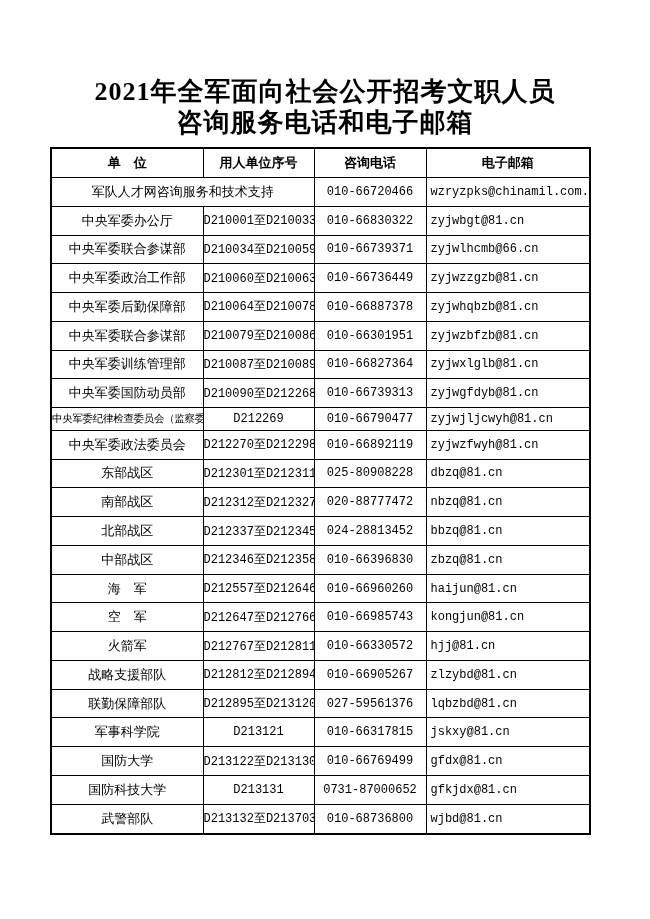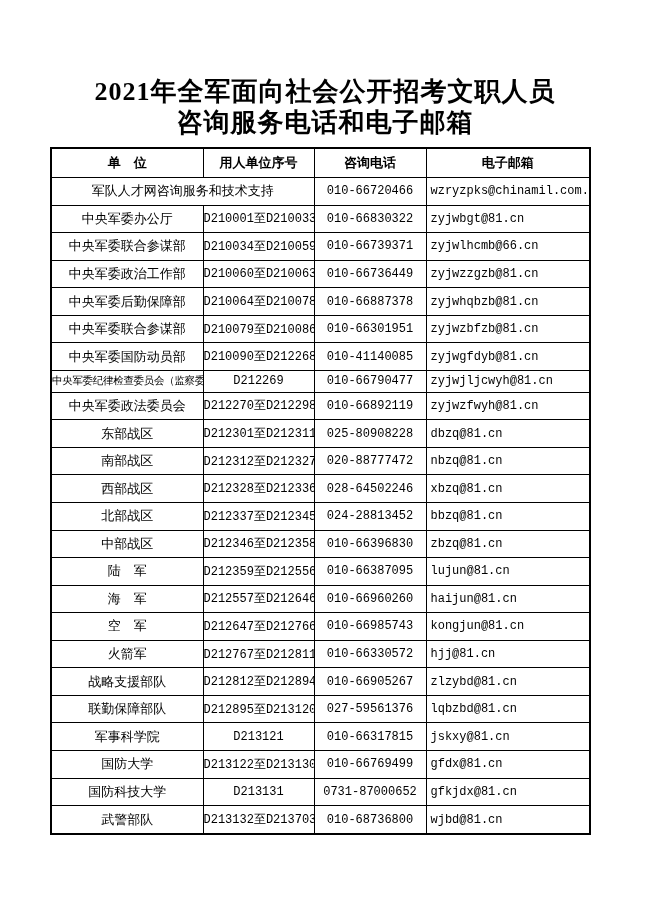--- a/index.html
+++ b/index.html
@@ -129,23 +129,29 @@
           <td class="col-phone">010-66887378</td>
           <td class="col-email">zyjwhqbzb@81.cn</td>
         </tr>
         <tr>
           <td class="col-unit">中央军委联合参谋部</td>
           <td class="col-serial">D210079至D210086</td>
           <td class="col-phone">010-66301951</td>
           <td class="col-email">zyjwzbfzb@81.cn</td>
         </tr>
         <tr>
+          <td class="col-unit">中央军委训练管理部</td>
+          <td class="col-serial">D210087至D210089</td>
+          <td class="col-phone">010-66827364</td>
+          <td class="col-email">zyjwxlglb@81.cn</td>
+        </tr>
+        <tr>
           <td class="col-unit">中央军委国防动员部</td>
           <td class="col-serial">D210090至D212268</td>
-          <td class="col-phone">010-41140085</td>
+          <td class="col-phone">010-66739313</td>
           <td class="col-email">zyjwgfdyb@81.cn</td>
         </tr>
         <tr>
           <td class="col-unit small-text">中央军委纪律检查委员会（监察委员会）</td>
           <td class="col-serial">D212269</td>
           <td class="col-phone">010-66790477</td>
           <td class="col-email">zyjwjljcwyh@81.cn</td>
         </tr>
         <tr>
           <td class="col-unit">中央军委政法委员会</td>
@@ -159,44 +165,32 @@
           <td class="col-phone">025-80908228</td>
           <td class="col-email">dbzq@81.cn</td>
         </tr>
         <tr>
           <td class="col-unit">南部战区</td>
           <td class="col-serial">D212312至D212327</td>
           <td class="col-phone">020-88777472</td>
           <td class="col-email">nbzq@81.cn</td>
         </tr>
         <tr>
-          <td class="col-unit">西部战区</td>
-          <td class="col-serial">D212328至D212336</td>
-          <td class="col-phone">028-64502246</td>
-          <td class="col-email">xbzq@81.cn</td>
-        </tr>
-        <tr>
           <td class="col-unit">北部战区</td>
           <td class="col-serial">D212337至D212345</td>
           <td class="col-phone">024-28813452</td>
           <td class="col-email">bbzq@81.cn</td>
         </tr>
         <tr>
           <td class="col-unit">中部战区</td>
           <td class="col-serial">D212346至D212358</td>
           <td class="col-phone">010-66396830</td>
           <td class="col-email">zbzq@81.cn</td>
         </tr>
         <tr>
-          <td class="col-unit">陆　军</td>
-          <td class="col-serial">D212359至D212556</td>
-          <td class="col-phone">010-66387095</td>
-          <td class="col-email">lujun@81.cn</td>
-        </tr>
-        <tr>
           <td class="col-unit">海　军</td>
           <td class="col-serial">D212557至D212646</td>
           <td class="col-phone">010-66960260</td>
           <td class="col-email">haijun@81.cn</td>
         </tr>
         <tr>
           <td class="col-unit">空　军</td>
           <td class="col-serial">D212647至D212766</td>
           <td class="col-phone">010-66985743</td>
           <td class="col-email">kongjun@81.cn</td>

